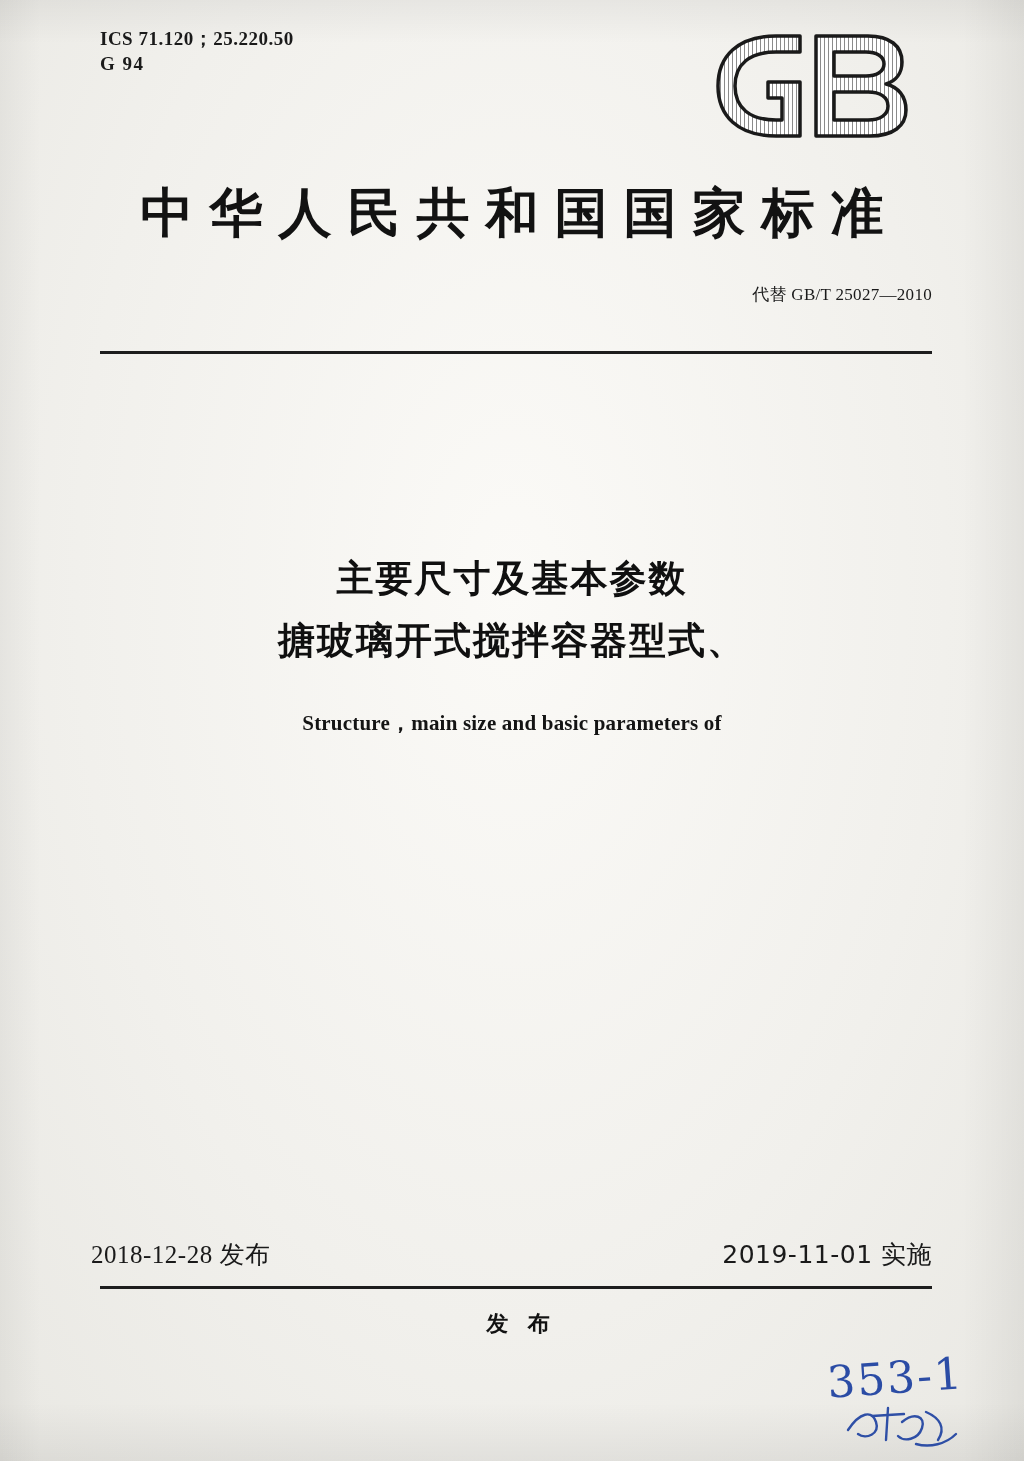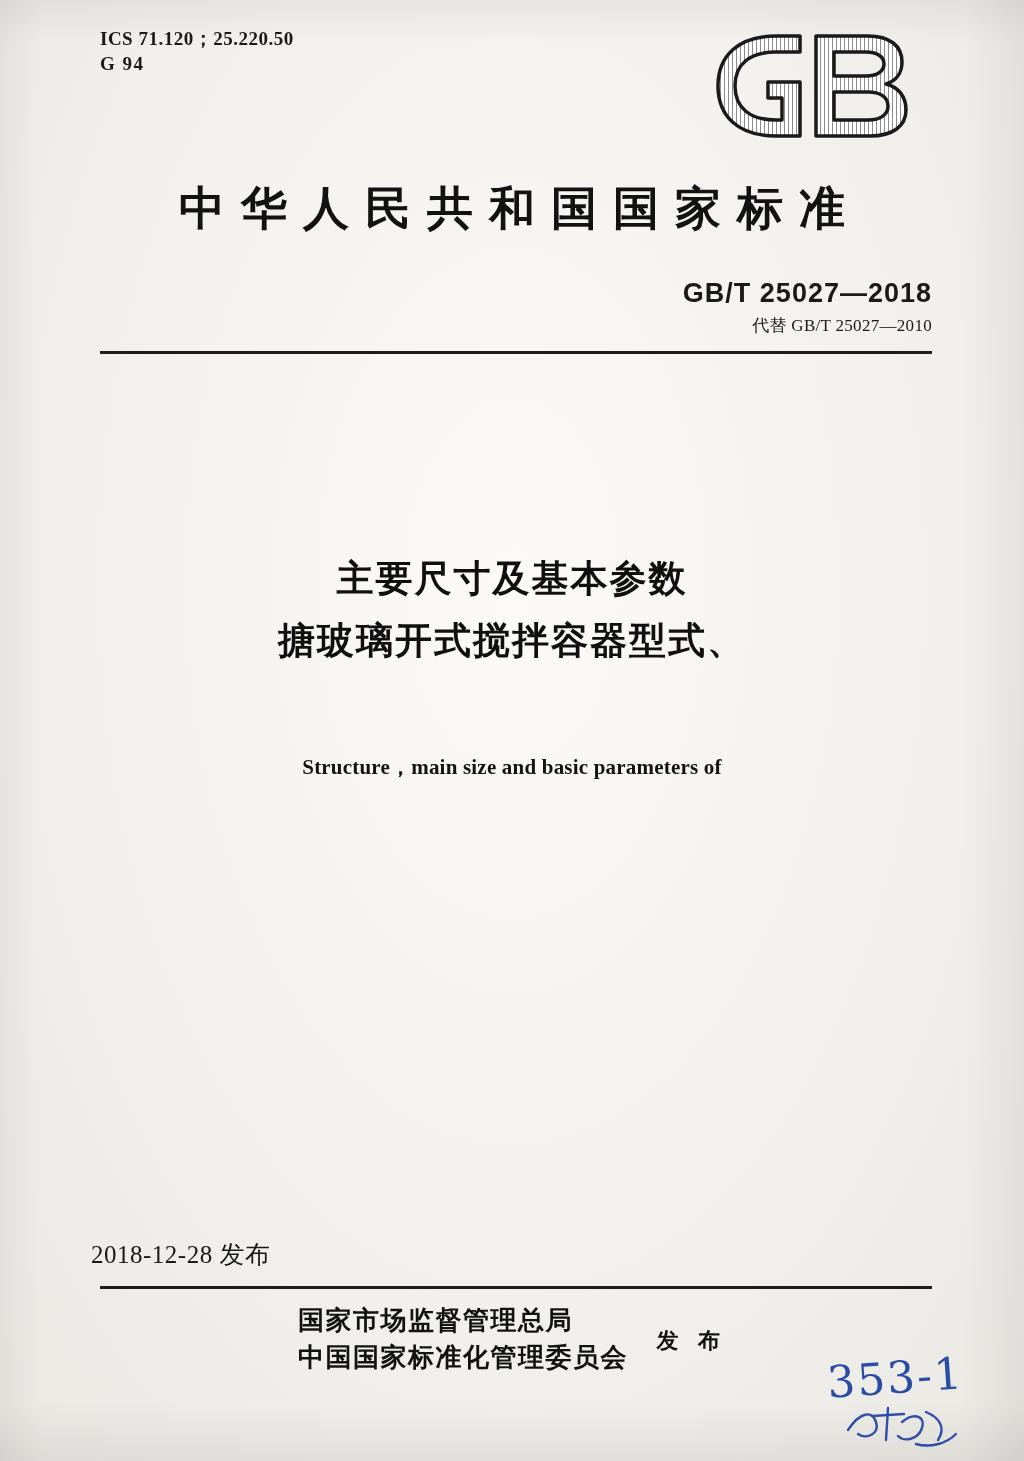--- a/index.html
+++ b/index.html
@@ -50,21 +50,21 @@
   }
 
   .main-title {
     position: absolute;
     left: 0;
     right: 0;
     top: 178px;
     text-align: center;
     font-family: "DejaVu Sans", sans-serif;
     font-weight: bold;
-    font-size: 46px;
+    font-size: 53px;
     letter-spacing: 16px;
     text-indent: 16px;
     color: #121212;
   }
 
   .std-no {
     position: absolute;
     right: 92px;
     top: 278px;
     text-align: right;
@@ -108,21 +108,20 @@
     position: absolute;
     left: 0; right: 0;
     top: 705px;
     text-align: center;
     font-family: "Liberation Serif", "DejaVu Serif", serif;
     font-weight: bold;
     font-size: 21px;
     line-height: 1.78;
     letter-spacing: 0.2px;
     color: #141414;
-    margin-top: 44px;
   }
 
   .rule-bottom {
     position: absolute;
     left: 100px;
     right: 92px;
     top: 1286px;
     height: 3px;
     background: #1d1d1d;
   }
@@ -253,45 +252,41 @@
 
       <path d="M112,6 L164,6 C186,6 198,16 198,32 C198,43 192,51 182,54 C194,57 202,66 202,80 C202,96 189,106 166,106 L112,106 Z
                M130,22 L130,46 L162,46 C172,46 180,42 180,34 C180,26 172,22 162,22 Z
                M130,62 L130,90 L164,90 C176,90 184,85 184,76 C184,67 176,62 164,62 Z" fill="url(#hatch)" stroke="#1a1a1a" stroke-width="3.5" stroke-linejoin="round" fill-rule="evenodd"></path>
     </svg>
   </div>
 
   <div class="main-title">中华人民共和国国家标准</div>
 
   <div class="std-no">
-    <div class="num">GB/T  25027—2018</div>
     <div class="replaces">代替 GB/T 25027—2010</div>
   </div>
 
   <div class="rule-top"></div>
 
   <div class="doc-title-cn">
     <div>主要尺寸及基本参数</div>
     <div>搪玻璃开式搅拌容器型式、</div>
   </div>
 
   <div class="doc-title-en">
     <div>Structure，main size and basic parameters of</div>
   </div>
 
   <div class="issue-date">2018-12-28 发布</div>
+  <div class="effect-date">2019-11-01 实施</div>
 
   <div class="rule-bottom"></div>
 
 
   <div class="issuer">
-    <div class="issuer-rows">
-      <div>国家市场监督管理总局</div>
-      <div>中国国家标准化管理委员会</div>
-    </div>
     <span class="pub">发  布</span>
   </div>
 
   <div class="handwrite-num">353-1</div>
   <div class="handwrite-sig">
     <svg width="120" height="52" viewBox="0 0 120 52" xmlns="http://www.w3.org/2000/svg">
       <g fill="none" stroke="#1b3fa0" stroke-width="2.4" stroke-linecap="round">
         <path d="M6,30 C18,12 30,10 34,22 C38,34 24,40 16,34"></path>
         <path d="M30,16 L62,14"></path>
         <path d="M46,8 L44,40"></path>

